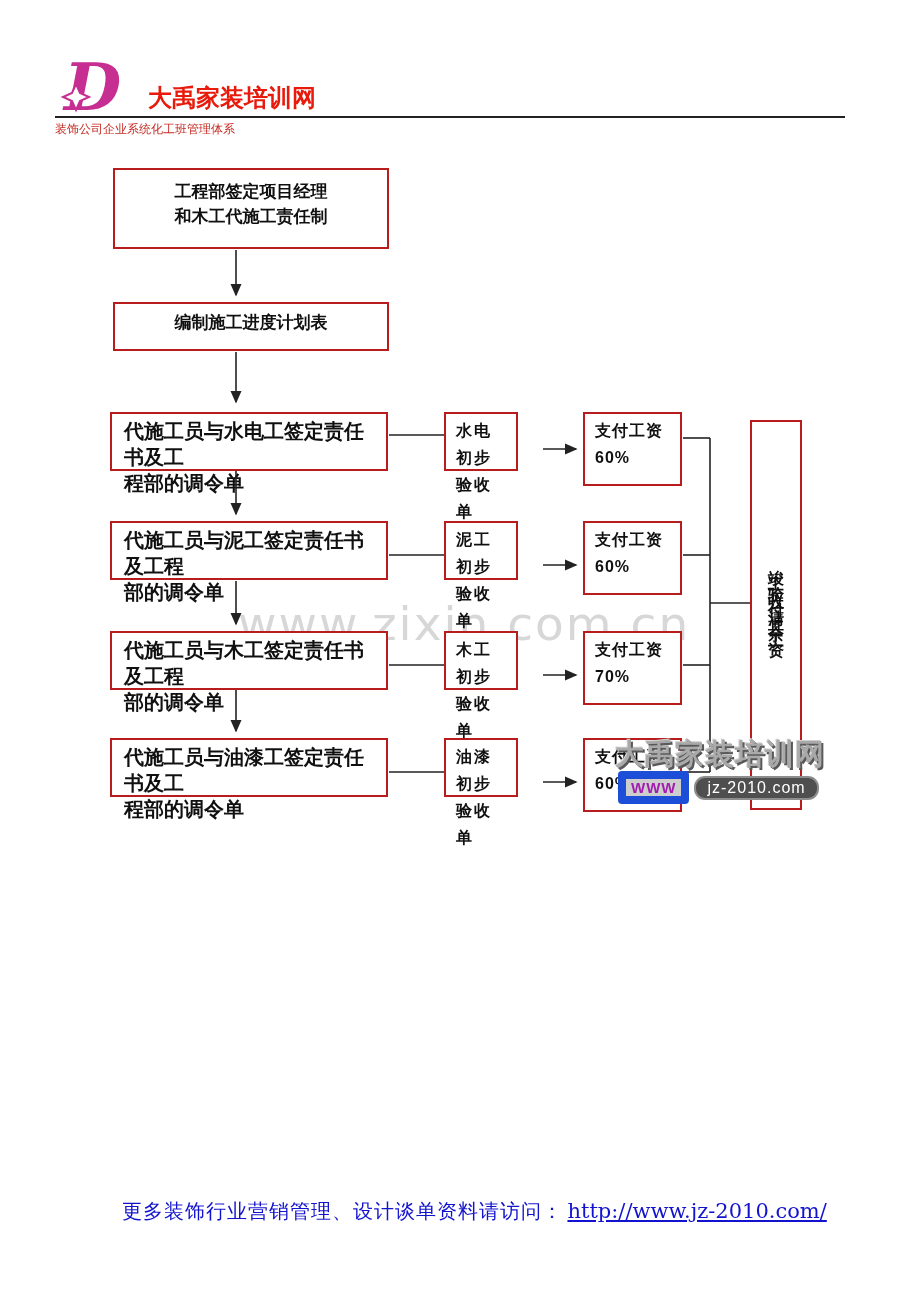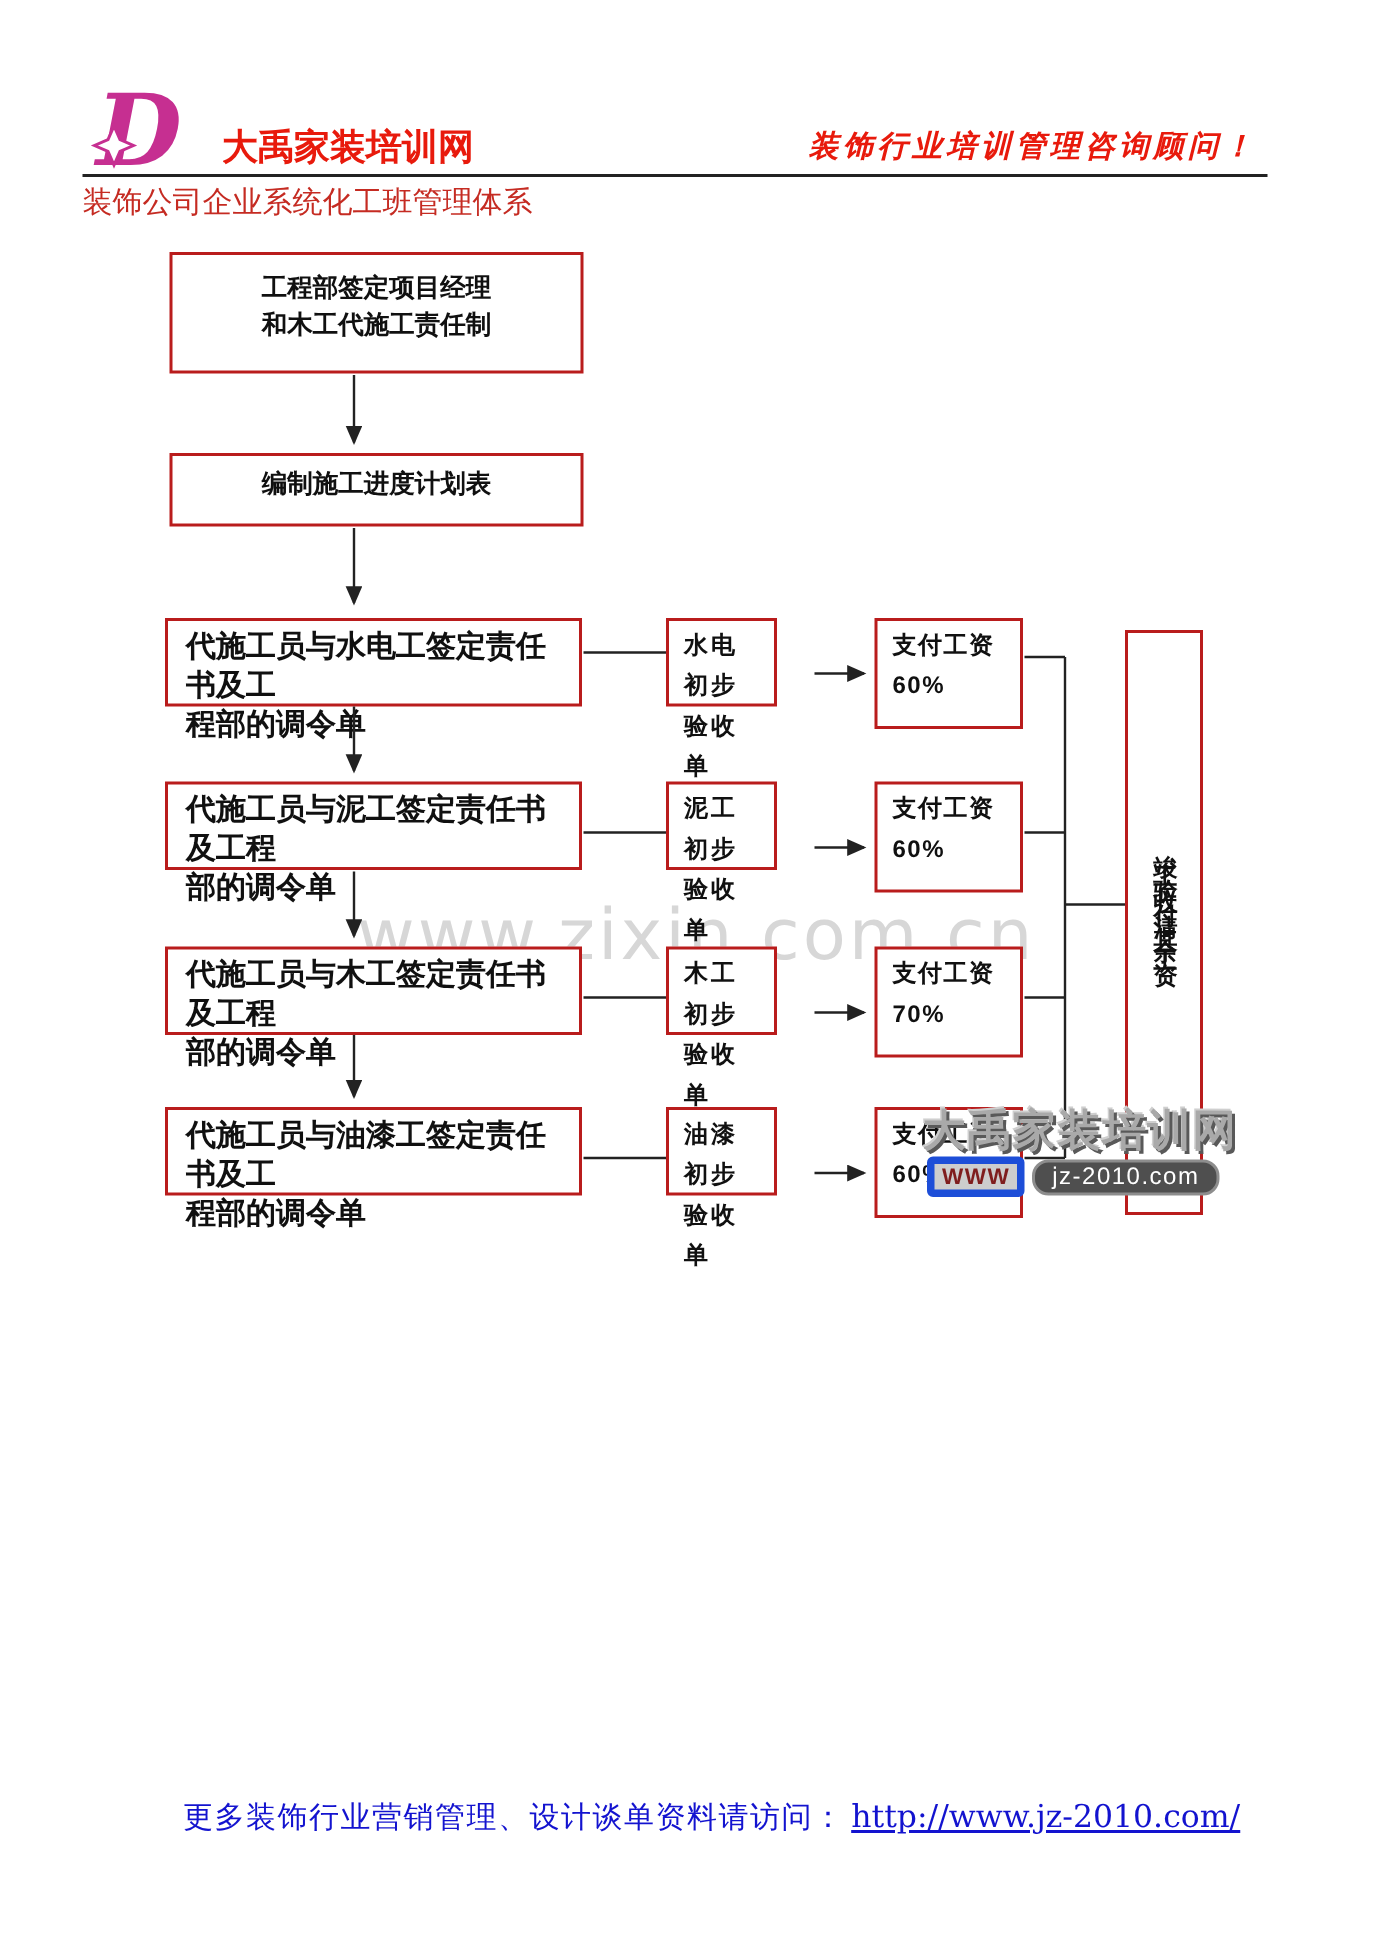--- a/index.html
+++ b/index.html
@@ -16,21 +16,21 @@
     font-size:24px; font-weight:bold; color:#e81a0c; letter-spacing:0px;
   }
   .slogan {
     position:absolute; right:82px; top:84px;
     font-family:"DejaVu Serif", serif; font-style:italic;
     font-size:20px; font-weight:bold; color:#e81a0c; letter-spacing:3px;
   }
   .header-rule { position:absolute; left:55px; top:116px; width:790px; height:2px; background:#222; }
   .subtitle {
     position:absolute; left:55px; top:121px;
-    font-family:"DejaVu Serif", serif; font-size:20px; color:#c52b22;
+    font-family:"DejaVu Serif", serif; font-size:12px; color:#c52b22;
   }
   
   .fbox {
     position:absolute; background:#fff; border:2px solid #b91c1c;
     color:#101010; font-weight:bold; z-index:2;
   }
   .center-txt { text-align:center; }
   .box-a { left:113px; top:168px; width:276px; height:81px; font-size:17px; line-height:25px; padding-top:9px; }
   .box-b { left:113px; top:302px; width:276px; height:49px; font-size:17px; line-height:22px; padding-top:8px; }
   .task-box { left:110px; width:278px; height:59px; font-size:20px; line-height:26px; padding:4px 12px; }
@@ -53,22 +53,22 @@
     font-family:"DejaVu Sans", sans-serif;
   }
   .wm-badge { position:absolute; left:615px; top:738px; z-index:6; }
   .wm-badge-title {
     font-size:29px; font-weight:bold; letter-spacing:1px;
     color:#a9a9a9; text-shadow:2px 2px 0 #595959, -1px -1px 0 #cfcfcf;
     line-height:32px; white-space:nowrap;
   }
   .wm-badge-pills { display:flex; align-items:center; gap:5px; margin-top:1px; margin-left:3px; }
   .pill-www {
-    background:#cdcdcd; border:5px solid #1d4ed8; border-radius:4px;
-    color:#7f1d1d; font-weight:bold; font-size:15px; padding:0 5px; letter-spacing:1px;
+    background:#cdcdcd; border:8px solid #1d4ed8; border-radius:4px;
+    color:#a21caf; font-weight:bold; font-size:15px; padding:0 5px; letter-spacing:1px;
   }
   .pill-domain {
     background:#4f4f4f; border:2px solid #8d8d8d; border-radius:11px;
     color:#ffffff; font-weight:normal; font-size:16px; padding:1px 11px; letter-spacing:1px;
   }
   
   .footer { position:absolute; left:122px; top:1198px; white-space:nowrap; }
   .footer-text {
     font-family:"DejaVu Serif", serif; font-weight:normal;
     font-size:20px; color:#1313cf; letter-spacing:1px;
@@ -81,21 +81,20 @@
 </head>
 <body>
 
 <div class="page">
 
   <svg class="logo" viewBox="0 0 78 76">
     <text x="10" y="62" font-family="DejaVu Serif, serif" font-style="italic" font-weight="bold" font-size="66" fill="#c62f91">D</text>
     <path d="M22 36 L26 45 L35 49 L26 53 L22 62 L18 53 L9 49 L18 45 Z" fill="#ffffff" stroke="#c62f91" stroke-width="2"></path>
   </svg>
   <div class="site-name">大禹家装培训网</div>
-  <div class="slogan">装饰行业培训管理咨询顾问！</div>
   <div class="header-rule"></div>
   <div class="subtitle">装饰公司企业系统化工班管理体系</div>
 
   <div class="wm-center">www.zixin.com.cn</div>
 
   <div class="fbox box-a center-txt">
     <div>工程部签定项目经理</div>
     <div>和木工代施工责任制</div>
   </div>
 

